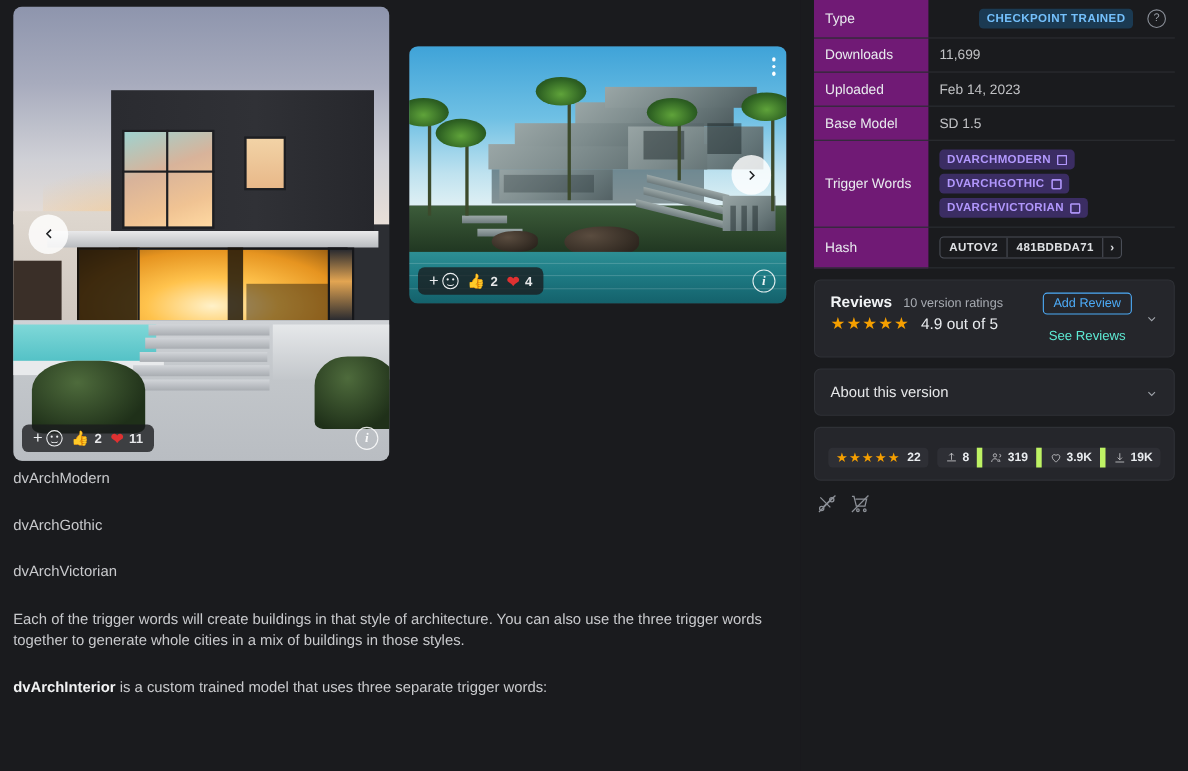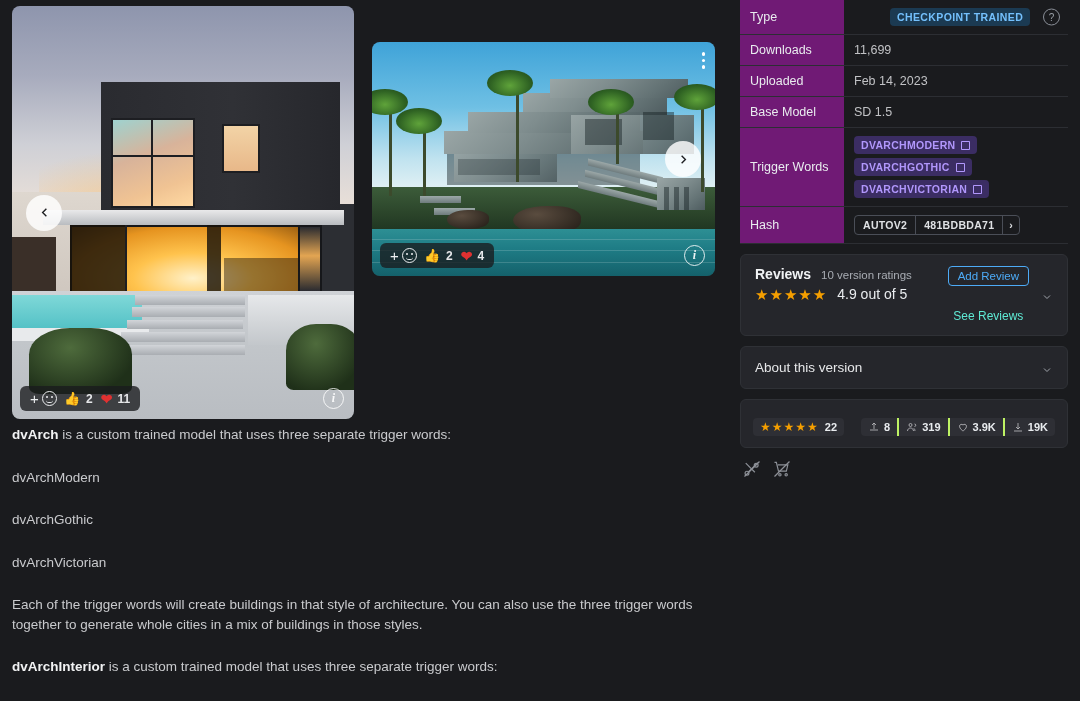--- a/index.html
+++ b/index.html
@@ -262,21 +262,21 @@
 
   .reviews-panel { padding: 11px 14px 12px 14px; }
   .rev-grid { display: flex; align-items: flex-start; }
   .rev-left { flex: 1; }
   .rev-head { display: flex; align-items: baseline; gap: 10px; }
   .rev-title { font-size: 14px; font-weight: 700; color: #f1f3f5; }
   .rev-sub { font-size: 11.5px; color: #a8acb3; }
   .rev-stars { display: flex; align-items: center; gap: 10px; margin-top: 4px; }
   .stars { letter-spacing: 1px; font-size: 15px; color: #f59f00; line-height: 1; }
   .rev-score { font-size: 14px; color: #e9ecef; }
-  .rev-right { display: flex; flex-direction: column; align-items: center; gap: 23px; }
+  .rev-right { display: flex; flex-direction: column; align-items: center; gap: 12px; }
   .btn-outline {
     border: 1px solid #4dabf7; color: #4dabf7; background: transparent;
     font-size: 11.5px; padding: 3px 9px; border-radius: 4px; cursor: pointer;
     font-family: inherit;
   }
   .link-blue { color: #5eead4; font-size: 12px; cursor: pointer; }
   .rev-chev { display: flex; align-items: center; padding-left: 12px; align-self: center; }
 
   
   .creator {
@@ -308,21 +308,21 @@
     display: inline-flex; align-items: center; gap: 6px;
     background: #2e2f35; border-radius: 4px; padding: 3px 7px;
   }
   .rating-chip .stars { font-size: 12px; }
   .rating-chip .cnt { font-size: 11px; font-weight: 700; color: #e9ecef; }
   .stat-group { display: flex; align-items: center; background: #2e2f35; border-radius: 4px; }
   .stat {
     display: flex; align-items: center; gap: 4px; padding: 3px 7px;
     font-size: 11px; font-weight: 700; color: #e9ecef;
   }
-  .stat + .stat { border-left: 2px solid #bef264; }
+  .stat + .stat { border-left: 5px solid #bef264; }
   .stat svg { width: 12px; height: 12px; stroke: #c1c2c5; stroke-width: 1.6; fill: none; }
 
   .license-row {
     display: flex; align-items: center; margin-top: 11px; padding: 0 2px;
   }
   .license-left { display: flex; align-items: center; gap: 6px; flex: 1; }
   .license-text { font-size: 11.5px; color: #b5b9bf; }
   .license-link { font-size: 11.5px; color: #b5b9bf; text-decoration: underline; cursor: pointer; }
   .license-icons { display: flex; align-items: center; gap: 10px; }
   .license-icons svg { width: 20px; height: 20px; stroke: #8d9198; stroke-width: 1.4; fill: none; }
@@ -457,21 +457,20 @@
           <span class="react-item">
             <span class="heart-glyph">❤</span>
             <span>4</span>
           </span>
         </div>
         <div class="info-btn">i</div>
       </div>
     </div>
 
     <div class="desc">
-      <p><b>dvArch</b><span> is a custom trained model that uses three separate trigger words:</span></p>
       <p>dvArchModern</p>
       <p>dvArchGothic</p>
       <p>dvArchVictorian</p>
       <p>Each of the trigger words will create buildings in that style of architecture. You can also use the three trigger words together to generate whole cities in a mix of buildings in those styles.</p>
       <p class="tight"><b>dvArchInterior</b><span> is a custom trained model that uses three separate trigger words:</span></p>
       <div class="fade-line">.........</div>
 
     </div>
   </div>
 

